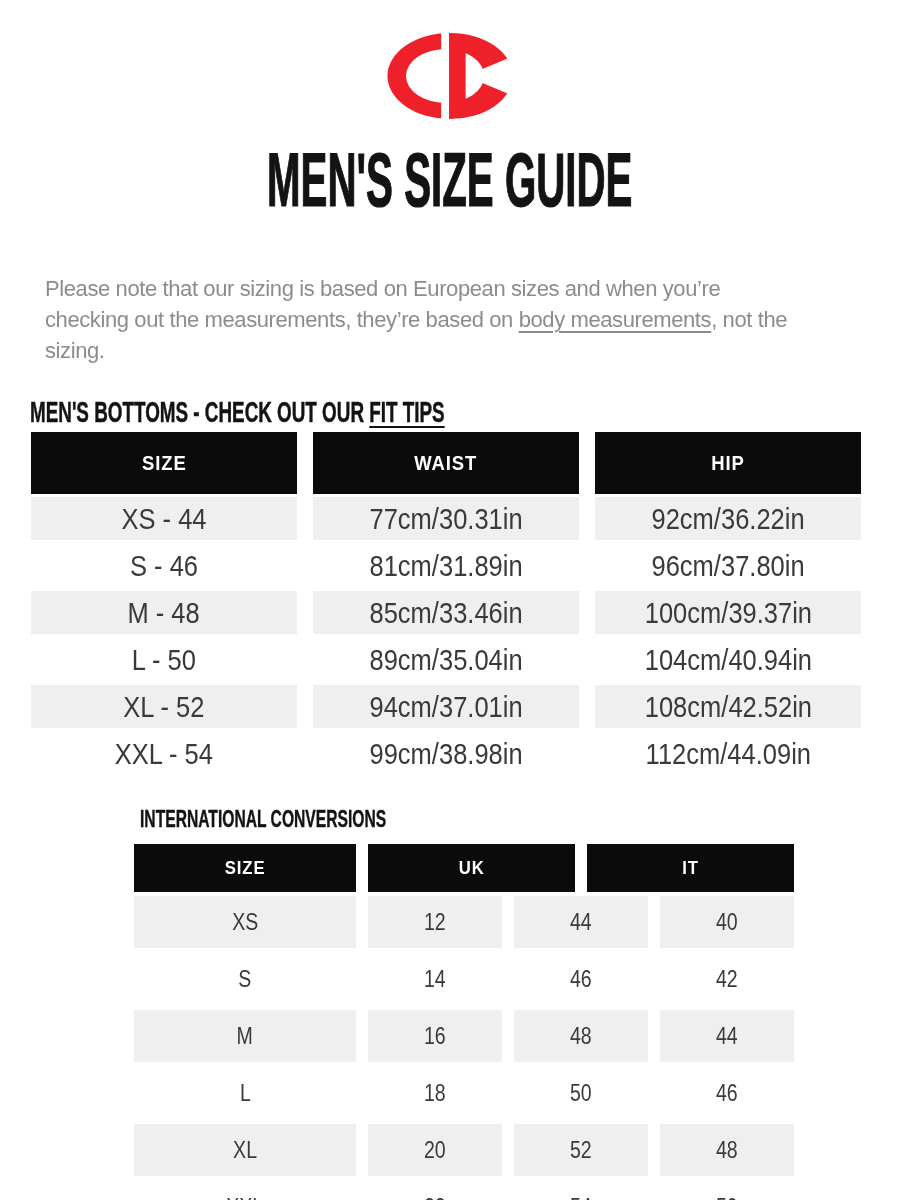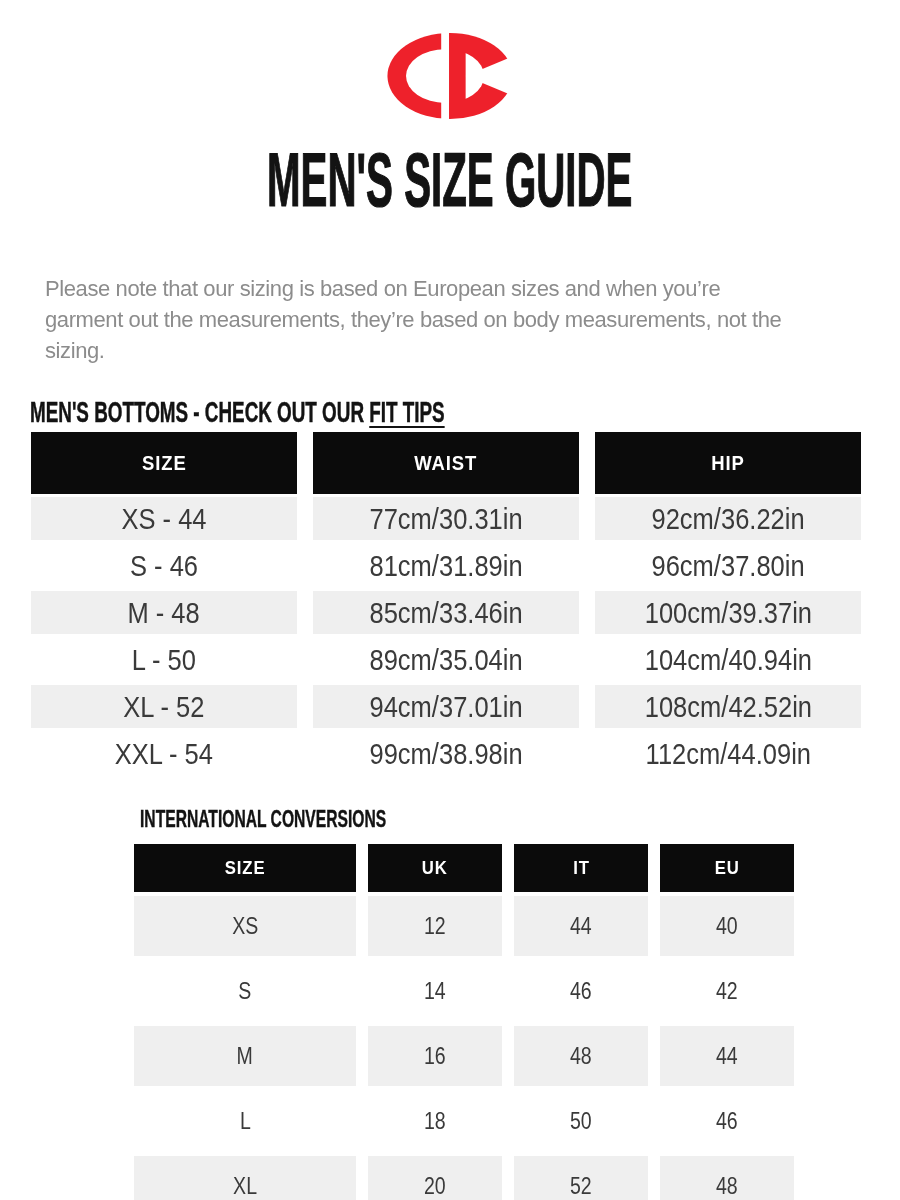--- a/index.html
+++ b/index.html
@@ -38,20 +38,21 @@
   
   .intro {
     margin: 64px 0 0 45px;
     font-size: 22px;
     line-height: 31px;
     letter-spacing: -0.4px;
     color: #8c8c8c;
   }
   .intro .line { white-space: nowrap; }
   .intro .u-link {
+    text-decoration: underline;
     text-underline-offset: 4px;
     text-decoration-thickness: 1.5px;
   }
 
   
   .sec-heading {
     margin: 31px 4px 0 30px;
     height: 30px;
     line-height: 30px;
     font-size: 29px;
@@ -106,21 +107,21 @@
     display: inline-block;
     transform: scaleX(0.68);
     transform-origin: left center;
     -webkit-text-stroke: 0.4px #131313;
   }
 
   
   .table2 { margin: 12px 0 0 134px; width: 660px; }
   .t2-row { display: flex; gap: 12px; }
   .t2-row.head { height: 48px; margin-bottom: 4px; }
-  .t2-row.body { height: 60px; margin-bottom: 5px; }
+  .t2-row.body { height: 52px; margin-bottom: 5px; }
   .t2-cell {
     display: flex;
     align-items: center;
     justify-content: center;
   }
   .t2-cell.col-size { flex: 0 0 222px; }
   .t2-cell.col-n { flex: 1; }
   .t2-row.head .t2-cell {
     background: #0b0b0b;
     color: #ffffff;
@@ -164,21 +165,21 @@
     </svg>
   </span>
 </div>
 
 <div class="page-title">
   <span class="squeeze">MEN'S SIZE GUIDE</span>
 </div>
 
 <div class="intro">
   <div class="line">Please note that our sizing is based on European sizes and when you’re</div>
-  <div class="line"><span>garment out the measurements, they’re based on </span><span class="u-link">body measurements</span><span>, not the</span></div>
+  <div class="line"><span>checking out the measurements, they’re based on </span><span class="u-link">body measurements</span><span>, not the</span></div>
   <div class="line">sizing.</div>
 </div>
 
 <div class="sec-heading">
   <span class="squeeze"><span>MEN'S BOTTOMS - CHECK OUT OUR </span><span class="u-link">FIT TIPS</span></span>
 </div>
 
 <div class="table1">
   <div class="t1-row head">
     <div class="t1-cell">
@@ -268,23 +269,20 @@
   <div class="t2-row head">
     <div class="t2-cell col-size">
         <span class="hcond">SIZE</span>
       </div>
     <div class="t2-cell col-n">
         <span class="hcond">UK</span>
       </div>
     <div class="t2-cell col-n">
         <span class="hcond">IT</span>
       </div>
-    <div class="t2-cell col-n">
-        <span class="hcond">EU</span>
-      </div>
   </div>
 
   <div class="t2-row body shade">
     <div class="t2-cell col-size">
         <span class="cond">XS</span>
       </div>
     <div class="t2-cell col-n">
         <span class="cond">12</span>
       </div>
     <div class="t2-cell col-n">

